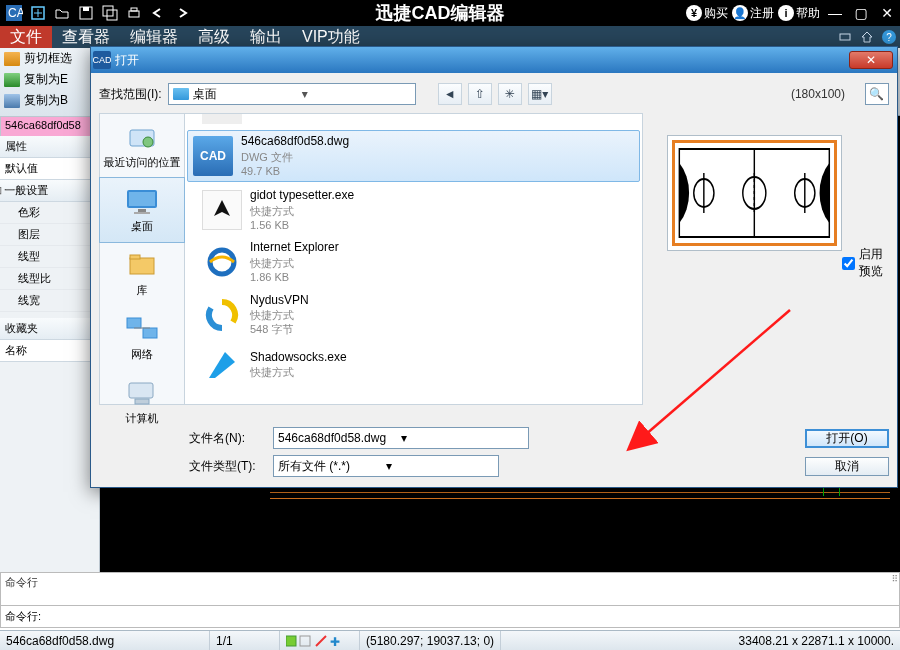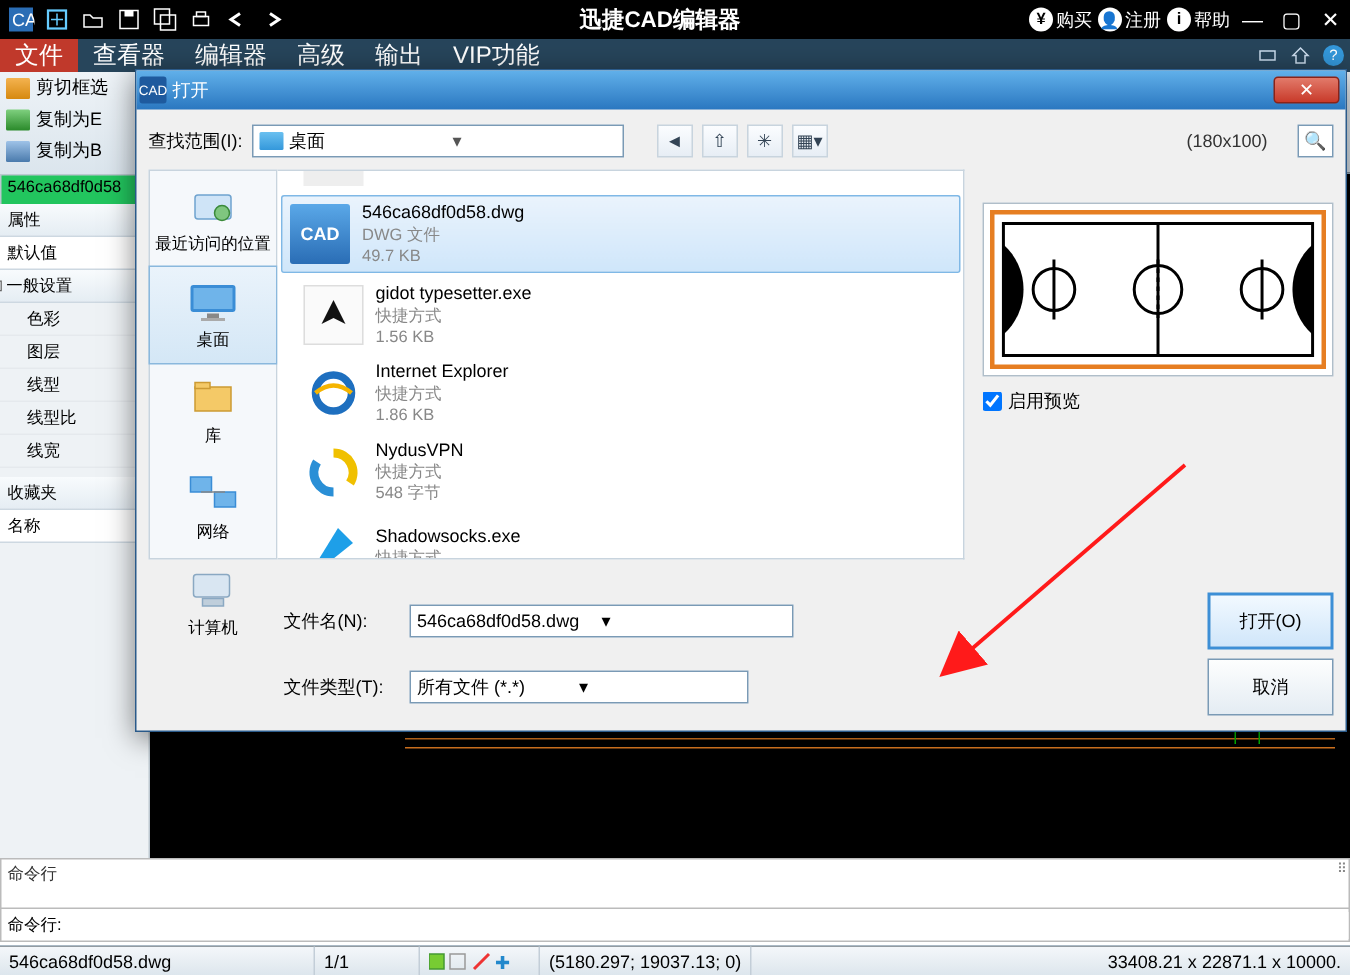--- a/index.html
+++ b/index.html
@@ -1,37 +1,37 @@
 <!DOCTYPE html>
 <html><head>
 <meta charset="utf-8">
 <style>
 *{box-sizing:border-box;margin:0;padding:0;font-family:"Microsoft YaHei",Tahoma,sans-serif;font-size:12px;user-select:none}
 body{width:900px;height:650px;background:#000;overflow:hidden;position:relative}
 
 .topbar{height:26px;background:#000;display:flex;align-items:center;color:#fff;padding:0 2px}
 .topbar .tb-icon{width:22px;height:22px;display:flex;align-items:center;justify-content:center;margin:0 1px;cursor:pointer}
-.topbar .app-title{flex:1;text-align:center;font-size:15px;font-weight:bold}
+.topbar .app-title{flex:1;text-align:center;font-size:18px;font-weight:bold}
 .topbar .right{display:flex;align-items:center;gap:4px}
 .topbar .right .lab{display:flex;align-items:center;gap:2px;cursor:pointer}
 .circ{width:16px;height:16px;border-radius:50%;background:#fff;display:flex;align-items:center;justify-content:center;color:#000;font-weight:bold;font-size:11px}
 .win-btn{width:22px;height:22px;display:flex;align-items:center;justify-content:center;font-size:14px;cursor:pointer}
 
 .menubar{height:22px;background:#27455b;display:flex;align-items:stretch;color:#fff}
 .menubar .mitem{padding:0 10px;display:flex;align-items:center;cursor:pointer;font-size:16px}
 .menubar .mitem.active{background:#c0392b}
 .menubar .flex1{flex:1}
 .menubar .micon{width:20px;height:20px;display:flex;align-items:center;justify-content:center;margin:1px;cursor:pointer}
 .menubar .help-circ{width:14px;height:14px;border-radius:50%;background:#3498db;color:#fff;display:flex;align-items:center;justify-content:center;font-size:10px}
 
 .ribbon{height:68px;background:linear-gradient(#eef3f7,#dbe5ed);border-bottom:1px solid #9fb6c8}
 
 .main{position:absolute;top:116px;left:0;right:0;bottom:36px;background:#0a0a0a}
 .leftpanel{position:absolute;left:0;top:0;bottom:0;width:100px;background:#eef2f5;border-right:1px solid #bcc7d0}
-.tab-doc{height:20px;background:#22c55e;border:1px solid #bcc7d0;border-bottom:none;padding:2px 4px;font-size:11px;overflow:hidden;white-space:nowrap}
+.tab-doc{height:20px;background:#f9a8d4;border:1px solid #bcc7d0;border-bottom:none;padding:2px 4px;font-size:11px;overflow:hidden;white-space:nowrap}
 .lp-head{background:linear-gradient(#f8fbfd,#e5edf3);padding:3px 5px;font-size:11px;border-bottom:1px solid #cdd8e1}
 .lp-row{padding:3px 6px 3px 18px;font-size:11px;border-bottom:1px solid #e5e9ed}
 .lp-toggle::before{content:"⊟";position:relative;left:-12px;margin-right:-10px;color:#666}
 
 .canvas{position:absolute;left:100px;right:0;top:0;bottom:0;background:#000}
 .model-tab{position:absolute;left:168px;bottom:0;height:18px;background:linear-gradient(#fafafa,#e2e2e2);border:1px solid #999;padding:1px 10px;font-size:11px}
 
 .cmdwrap{position:absolute;left:0;right:0;bottom:36px;height:58px;background:#fff}
 .cmd-hist{height:34px;border:1px solid #bbb;background:#fff}
 .cmd-hist .lbl{padding:2px 4px;font-size:11px;color:#333}
@@ -66,32 +66,32 @@
 .place .pl{font-size:11px;text-align:center}
 .filelist{flex:1;border:1px solid #c8d4de;border-left:none;background:#fff;overflow:hidden;position:relative}
 .files{position:absolute;inset:0;overflow:auto}
 .frow{display:flex;align-items:center;padding:4px 17px;gap:8px;cursor:pointer}
 .frow.sel{background:linear-gradient(180deg,#eaf3fc 0%,#cfe6fa 100%);border:1px solid #7fb8e6;margin:2px;border-radius:2px;padding:3px 5px}
 .frow .fi{width:40px;height:40px;display:flex;align-items:center;justify-content:center;flex-shrink:0}
 .frow .meta{display:flex;flex-direction:column;line-height:1.3}
 .frow .meta .n{font-size:12px;color:#000}
 .frow .meta .t{font-size:11px;color:#888}
 .frow .meta .s{font-size:11px;color:#888}
-.rightcol{width:246px;padding-left:12px;display:flex;flex-direction:column}
+.rightcol{width:246px;padding-left:24px;display:flex;flex-direction:row}
 .preview{border:1px solid #b0bec9;background:#fff;height:116px;padding:4px;margin-top:22px}
 .preview-inner{width:100%;height:100%;border:3px solid #e67e22;background:#fff;position:relative}
 .chk{margin-top:8px;display:flex;align-items:center;gap:4px;font-size:12px}
 .chk input{width:13px;height:13px}
 .bottom{display:flex;align-items:center;gap:12px;margin-top:22px}
 .bottom .lbl{width:72px;font-size:12px;text-align:left}
 .bottom .combo2{height:22px;border:1px solid #7a9ab5;background:#fff;display:flex;align-items:center;padding:0 4px;font-size:12px}
 .bottom .combo2.first{width:256px}
 .bottom .combo2.second{width:226px}
 .bottom .combo2 span{flex:1}
-.bottom .btn{width:84px;height:38px;border:1px solid #7a9ab5;background:linear-gradient(#fdfefe,#e4ecf3);display:flex;align-items:center;justify-content:center;font-size:12px;cursor:pointer;margin-left:auto}
+.bottom .btn{width:84px;height:19px;border:1px solid #7a9ab5;background:linear-gradient(#fdfefe,#e4ecf3);display:flex;align-items:center;justify-content:center;font-size:12px;cursor:pointer;margin-left:auto}
 .bottom .btn.primary{border:2px solid #3d8fd6;background:linear-gradient(#f2f9ff,#d0e6fa)}
 
 .arrow{position:absolute;pointer-events:none}
 
 svg{display:block}
 
 .orange-line{position:absolute;background:#e67e22}
 .green-line{position:absolute;background:#0c0}
 
 .cad-ico{width:40px;height:40px;background:linear-gradient(#5aa8e8,#2a6db5);color:#fff;display:flex;align-items:center;justify-content:center;font-weight:bold;font-size:12px;border-radius:2px}

